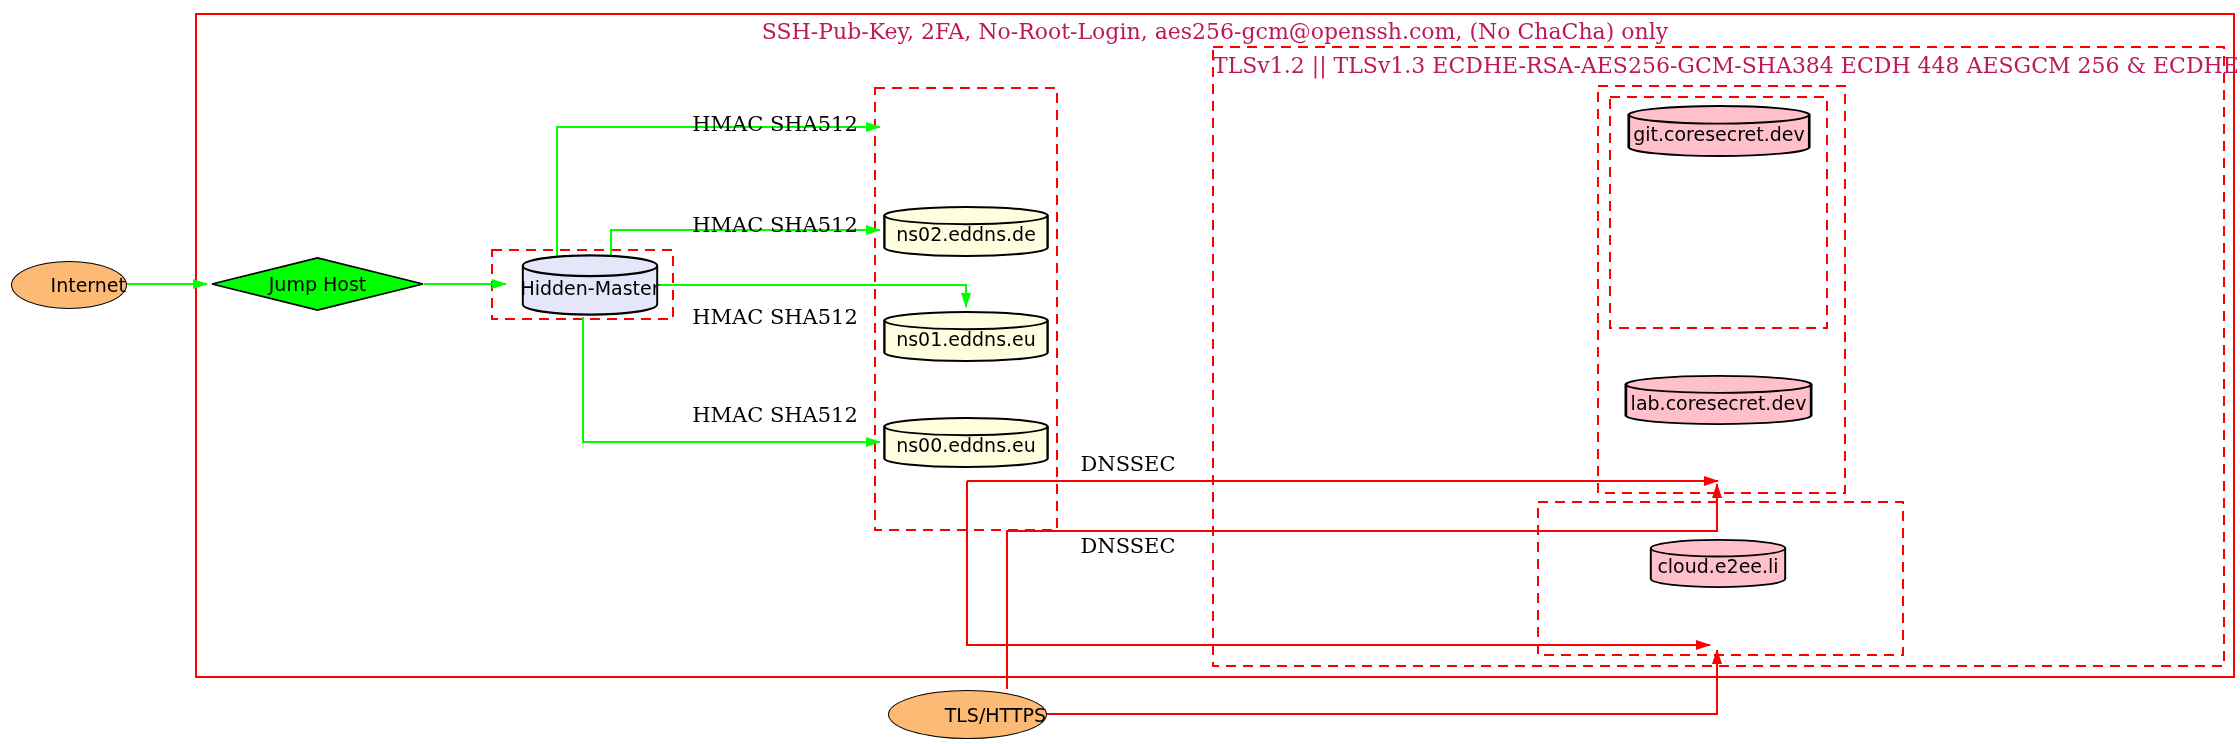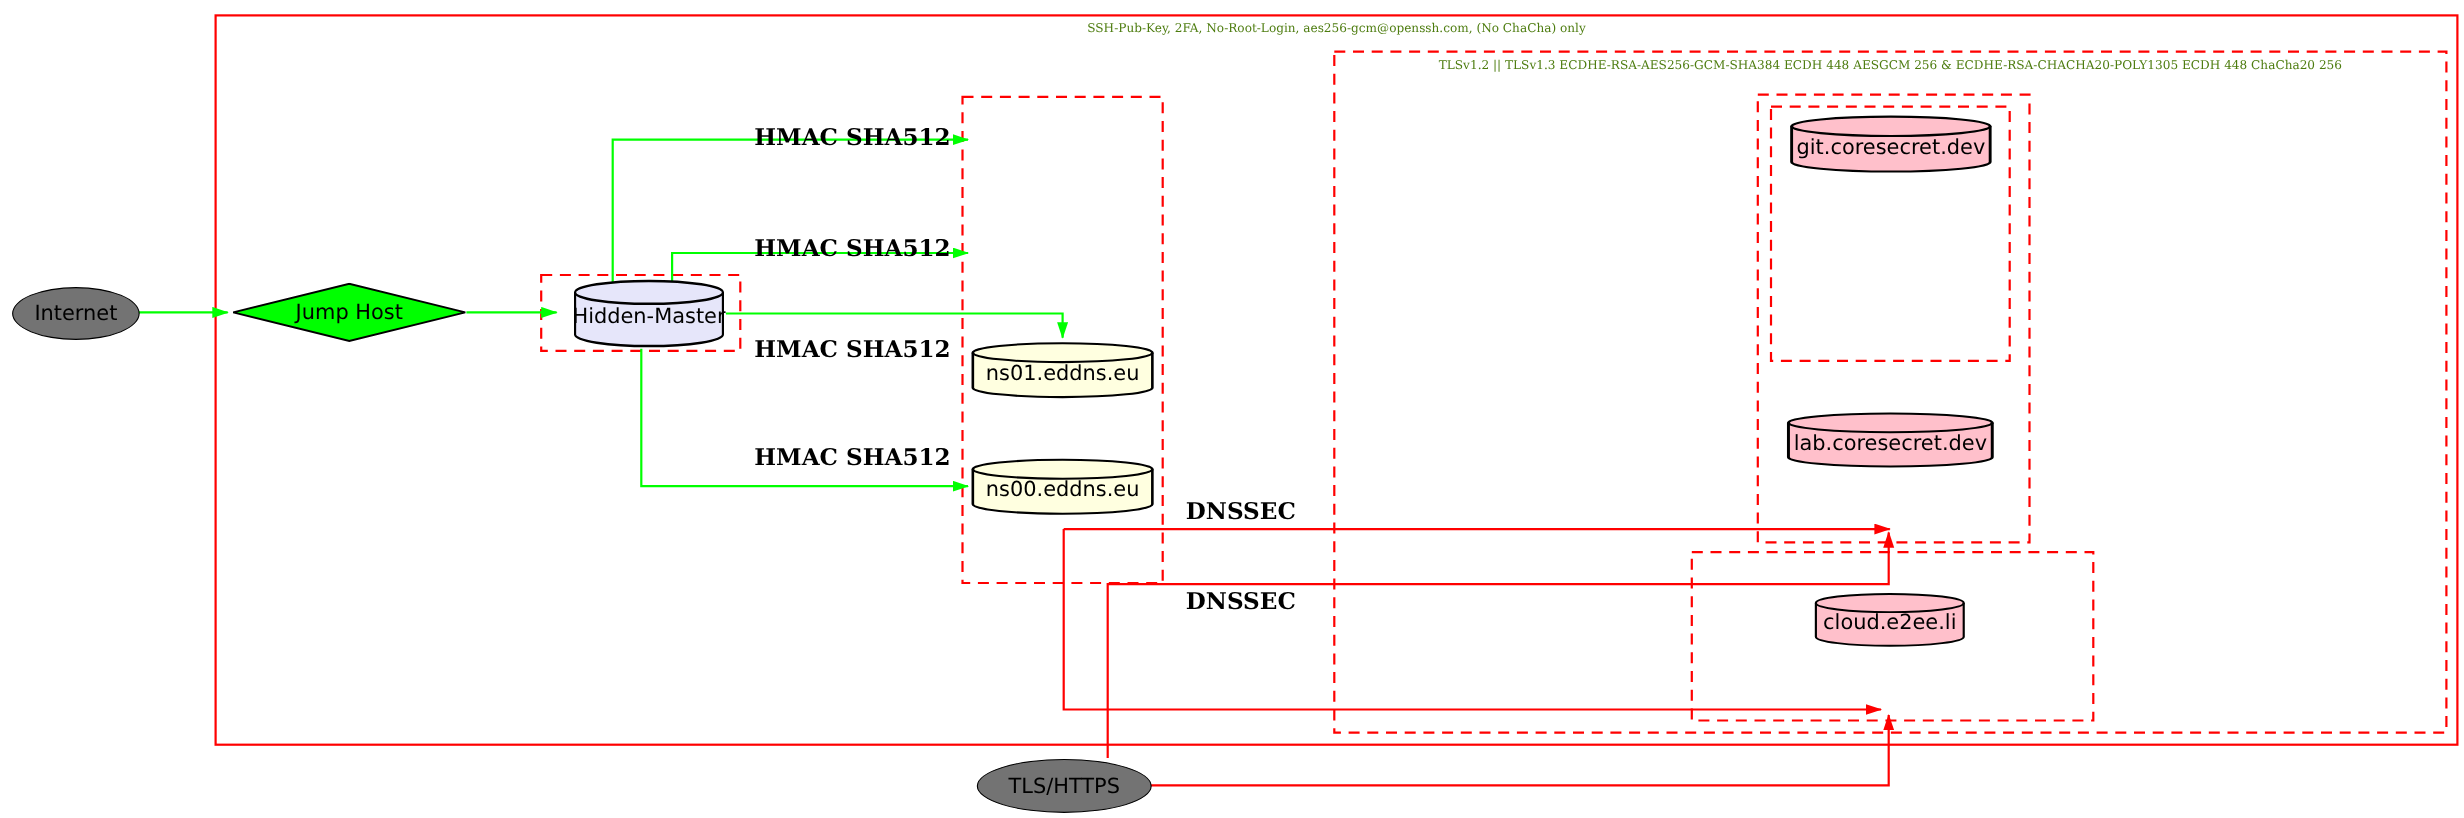--- a/index.html
+++ b/index.html
@@ -7,36 +7,36 @@
          font-family:"DejaVu Sans",sans-serif;overflow:hidden;}
   .layer{position:absolute;left:0;top:0;}
   
   .cluster{fill:none;stroke:#ff0000;stroke-width:2;}
   .dashed{stroke-dasharray:10 7;}
   .gedge{fill:none;stroke:#00ff00;stroke-width:2;}
   .redge{fill:none;stroke:#ff0000;stroke-width:2;}
   
   .node{position:absolute;display:flex;align-items:center;justify-content:center;}
   .ellipse{border:1.7px solid #000;border-radius:50%;}
-  .fill-blue{background:#737373;}
+  .fill-blue{background:#fdba74;justify-content:flex-end;}
   .nlabel{font-size:19px;color:#000;white-space:nowrap;z-index:3;}
   .nshape{position:absolute;left:0;top:0;width:100%;height:100%;}
   .cyl .nlabel{position:absolute;left:0;right:0;top:55%;transform:translateY(-50%);text-align:center;}
   .diam .nlabel{position:absolute;left:0;right:0;top:50%;transform:translateY(-50%);text-align:center;}
   .cyl-svg path{stroke:#000;stroke-width:1.4;}
   .cyl-svg .rim{fill:none;}
   .cy-yellow .body{fill:#ffffe0;}
   .cy-pink .body{fill:#ffc0cb;}
   .cy-lav .body{fill:#e6e6fa;}
   .diamond{fill:#00ff00;stroke:#000;stroke-width:1.7;}
   
   .elabel{position:absolute;transform:translate(-50%,-50%);font-family:"DejaVu Serif",serif;
-          font-size:21px;color:#000;white-space:nowrap;z-index:4;font-weight:bold;}
+          font-size:21px;color:#000;white-space:nowrap;z-index:4;}
   .clabel{position:absolute;text-align:center;font-family:"DejaVu Serif",serif;
-          font-size:11px;color:#4d7c0f;white-space:nowrap;z-index:4;}
+          font-size:22px;color:#be185d;white-space:nowrap;z-index:4;}
 </style>
 </head>
 <body>
 
 <div class="stage">
 
   <svg class="layer" width="2240" height="744" viewBox="0 0 2240 744">
     <defs>
       <marker id="ag" markerUnits="userSpaceOnUse" markerWidth="16" markerHeight="12" refX="14" refY="5" orient="auto">
         <path d="M0 0 L15 5 L0 10 z" fill="#00ff00"></path>
@@ -80,20 +80,27 @@
   </div>
 
   <div class="node diam" style="left:211px;top:257px;width:213px;height:54px;">
     <svg class="nshape" viewBox="0 0 213 54" preserveAspectRatio="none">
       <polygon class="diamond" points="1,27 106.5,1 212,27 106.5,53"></polygon>
     </svg>
     <span class="nlabel">Jump Host</span>
   </div>
 
 
+  <div class="node cyl" style="left:881px;top:205px;width:170px;height:53px;">
+    <svg class="nshape cyl-svg cy-yellow" viewBox="0 0 100 40" preserveAspectRatio="none">
+      <path class="body" d="M2 8 a48 6.5 0 0 1 96 0 v24 a48 6.5 0 0 1 -96 0 z"></path>
+      <path class="rim" d="M2 8 a48 6.5 0 0 0 96 0"></path>
+    </svg>
+    <span class="nlabel">ns02.eddns.de</span>
+  </div>
 
   <div class="node cyl" style="left:881px;top:310px;width:170px;height:53px;">
     <svg class="nshape cyl-svg cy-yellow" viewBox="0 0 100 40" preserveAspectRatio="none">
       <path class="body" d="M2 8 a48 6.5 0 0 1 96 0 v24 a48 6.5 0 0 1 -96 0 z"></path>
       <path class="rim" d="M2 8 a48 6.5 0 0 0 96 0"></path>
     </svg>
     <span class="nlabel">ns01.eddns.eu</span>
   </div>
 
   <div class="node cyl" style="left:881px;top:416px;width:170px;height:53px;">

